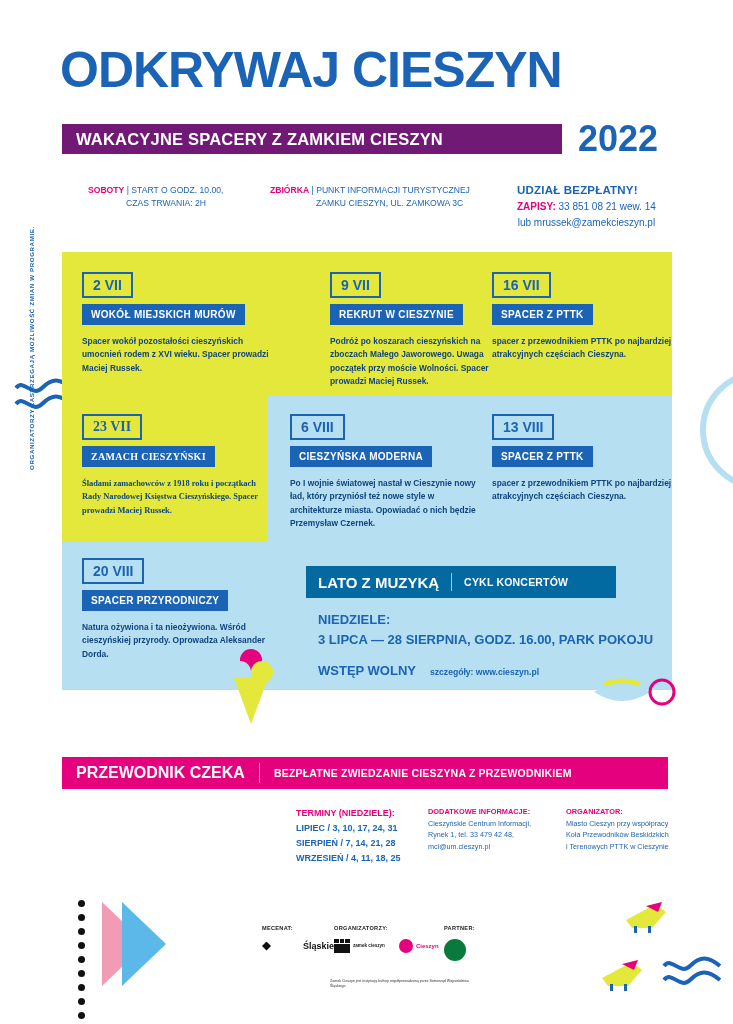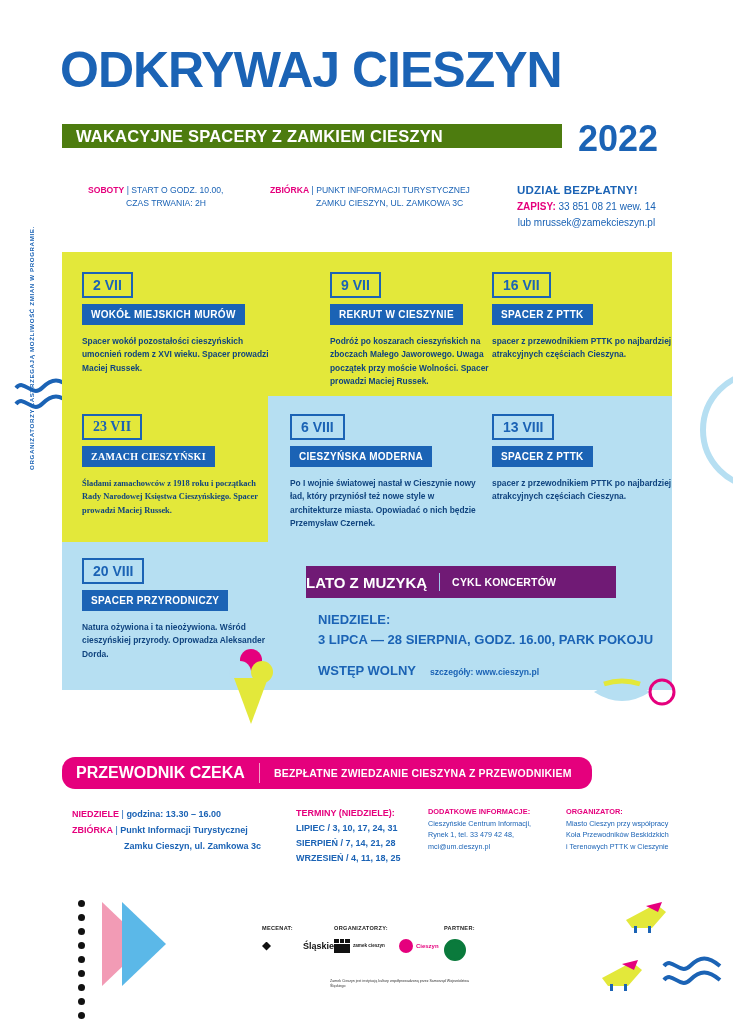--- a/index.html
+++ b/index.html
@@ -21,22 +21,22 @@
     left: 60px; top: 44px;
     font-size: 50px;
     font-weight: bold;
     letter-spacing: -1px;
     color: #1b63b5;
     line-height: 1.05;
   }
   .subbar {
     position: absolute;
     left: 62px; top: 124px;
-    width: 500px; height: 24px;
-    background: #4d7c0f;
+    width: 500px; height: 30px;
+    background: #701a75;
     color: #ffffff;
     font-size: 16.5px;
     font-weight: bold;
     letter-spacing: .2px;
     display: flex; align-items: center;
     padding-left: 14px;
   }
   .year {
     position: absolute;
     left: 578px; top: 118px;
@@ -104,41 +104,42 @@
   .c2 { left:290px; top:272px;margin-left:40px; }
   .c3 { left:492px; top:272px; }
   .c4 { left:82px; top:414px;font-family:Liberation Serif, serif; }
   .c5 { left:290px; top:414px; }
   .c6 { left:492px; top:414px; }
   .c7 { left:82px; top:558px; }
 
   
   .music-head {
     position:absolute; left:306px; top:566px;
-    background:#701a75; color:#ffffff;
+    background:#0369a1; color:#ffffff;
     height:32px; width:310px;
     display:flex; align-items:center;
+    padding-left:12px;
     font-size:15px; font-weight:bold;
   }
   .music-head .divider {
     display:inline-block; width:1px; height:18px; background:#9fc6ea; margin:0 12px;
   }
   .music-head .sub { font-size:10.5px; font-weight:bold; letter-spacing:.2px; }
   .music-body { position:absolute; left:318px; top:612px; width:340px; }
   .music-body .l1 { font-size:13px; font-weight:bold; color:#1b63b5; }
   .music-body .l2 { font-size:13px; font-weight:bold; color:#1b63b5; margin-top:5px; }
   .music-body .l3 { font-size:13px; font-weight:bold; color:#1b63b5; margin-top:16px; display:flex; align-items:baseline; }
   .music-body .l3 .note { font-size:8.6px; font-weight:bold; margin-left:14px; color:#1b63b5; }
 
   
   .guide-bar {
-    position:absolute; left:62px; top:757px; width:530px; height:32px;
+    position:absolute; left:62px; top:757px; width:606px; height:32px;
     background:#e5007d; color:#fff;
     display:flex; align-items:center; padding-left:14px;
-    font-size:16px; font-weight:bold;border-radius:13px;
+    font-size:16px; font-weight:bold;
   }
   .guide-bar .divider { display:inline-block; width:1px; height:20px; background:#f7a0ca; margin:0 14px; }
   .guide-bar .sub { font-size:10.5px; font-weight:bold; letter-spacing:.2px; }
 
   .guide-left { position:absolute; left:72px; top:806px; font-size:9px; line-height:1.8; color:#1b63b5; }
   .guide-left .lab { color:#e5007d; font-weight:bold; }
   .guide-left .val { font-weight:bold; }
   .guide-terms { position:absolute; left:296px; top:806px; font-size:9px; line-height:1.65; color:#1b63b5; font-weight:bold; }
   .guide-terms .hd { color:#e5007d; }
   .guide-info { position:absolute; left:428px; top:806px; font-size:7.2px; line-height:1.6; color:#1b63b5; width:120px; }
@@ -330,33 +331,20 @@
   </svg>
 
   <div class="side-note">ORGANIZATORZY ZASTRZEGAJĄ MOŻLIWOŚĆ ZMIAN W PROGRAMIE.</div>
 
   <div class="guide-bar">
     <span>PRZEWODNIK CZEKA</span>
     <span class="divider"></span>
     <span class="sub">BEZPŁATNE ZWIEDZANIE CIESZYNA Z PRZEWODNIKIEM</span>
   </div>
 
-  <div class="guide-left">
-    <div>
-      <span class="lab">NIEDZIELE</span>
-      <span> | </span>
-      <span class="val">godzina: 13.30 – 16.00</span>
-    </div>
-    <div>
-      <span class="lab">ZBIÓRKA</span>
-      <span> | </span>
-      <span class="val">Punkt Informacji Turystycznej</span><br>
-      <span class="val" style="padding-left:52px; display:inline-block;">Zamku Cieszyn, ul. Zamkowa 3c</span>
-    </div>
-  </div>
 
   <div class="guide-terms">
     <div class="hd">TERMINY (NIEDZIELE):</div>
     <div>LIPIEC / 3, 10, 17, 24, 31</div>
     <div>SIERPIEŃ / 7, 14, 21, 28</div>
     <div>WRZESIEŃ / 4, 11, 18, 25</div>
   </div>
 
   <div class="guide-info">
     <div class="hd">DODATKOWE INFORMACJE:</div>

